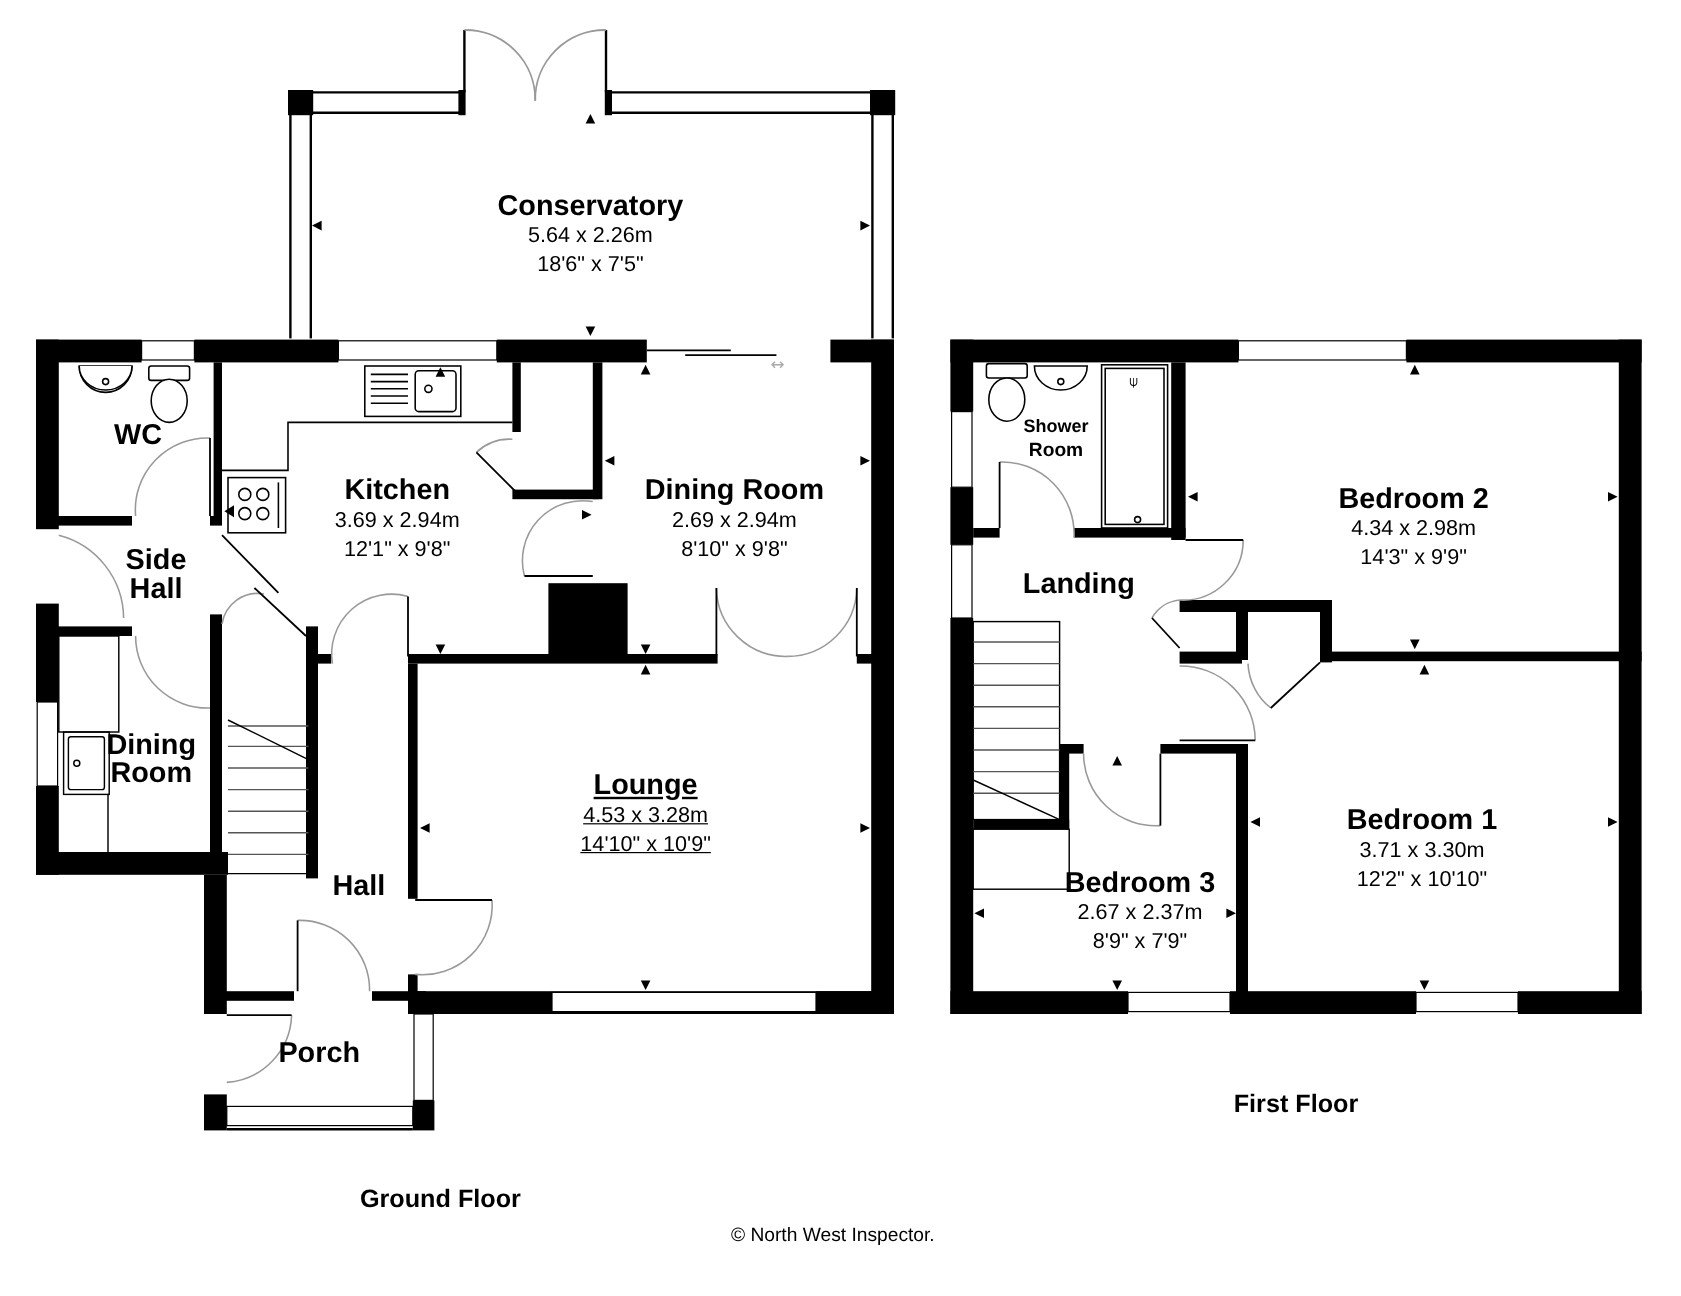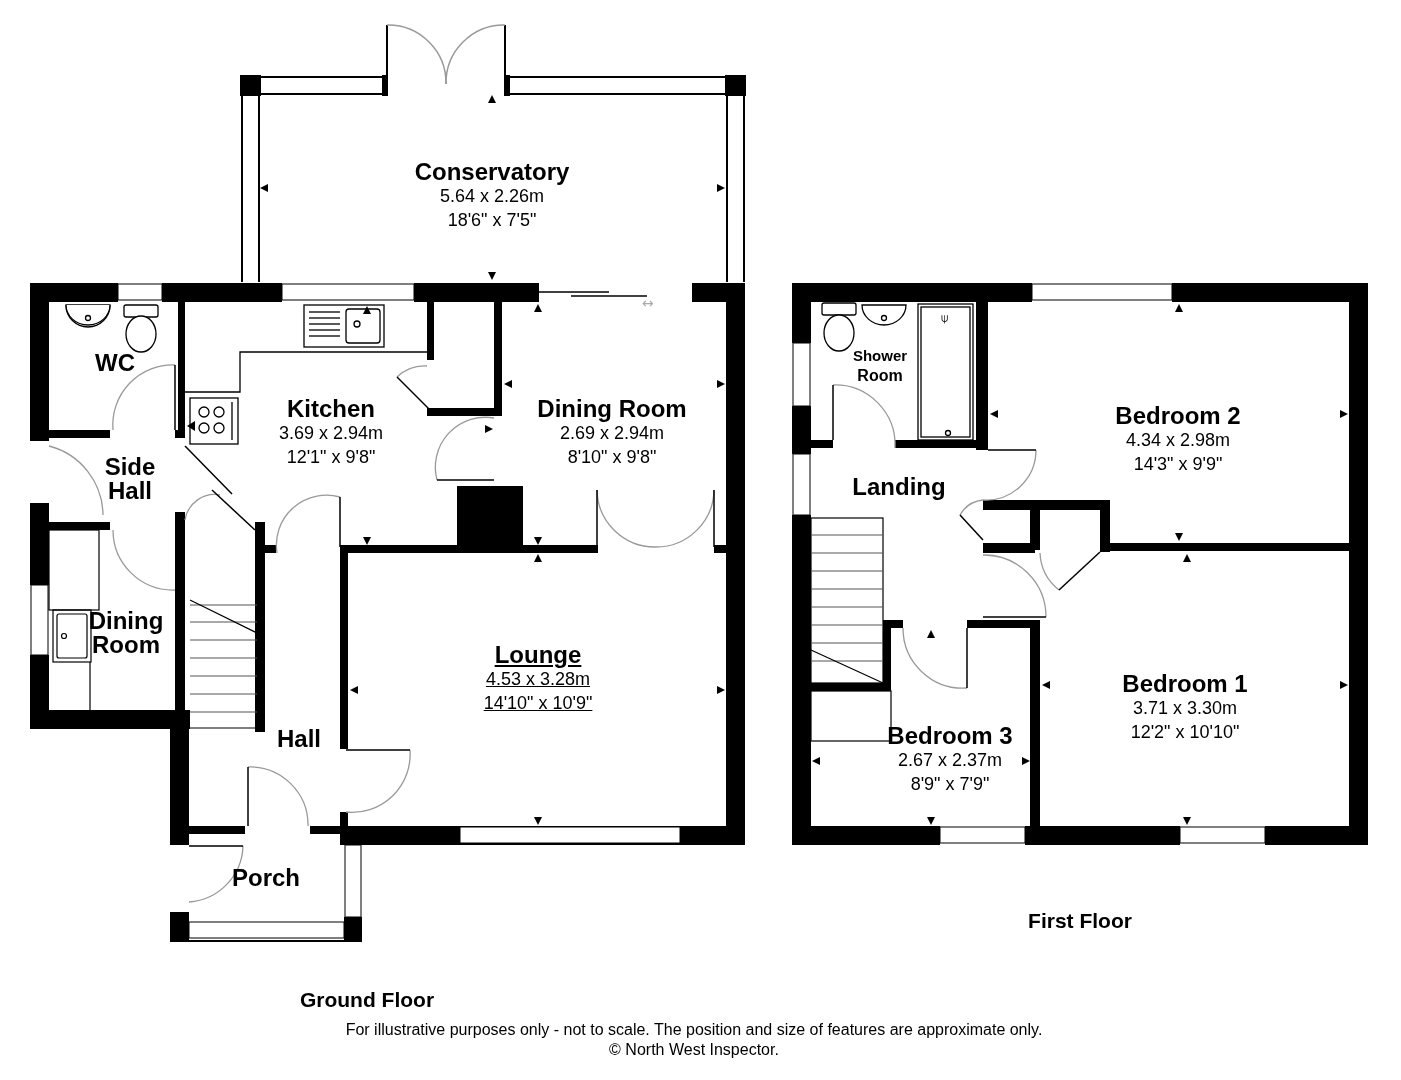--- a/index.html
+++ b/index.html
@@ -338,15 +338,14 @@
 <div class="lbl" style="left:950px; top:724px;">
   <span class="name">Bedroom 3</span>
   <span class="dim">2.67 x 2.37m</span>
   <span class="dim">8'9" x 7'9"</span>
 </div>
 
 <div class="floor-title" style="left:367px; top:988px;text-align:center;">Ground Floor</div>
 <div class="floor-title" style="left:1080px; top:891px;margin-top:18px;">First Floor</div>
 
 <div class="footer">
-  <div>For illustrative purposes only - not to scale. The position and size of features are approximate only.</div>
   <div>© North West Inspector.</div>
 </div>
 
 </body></html>

